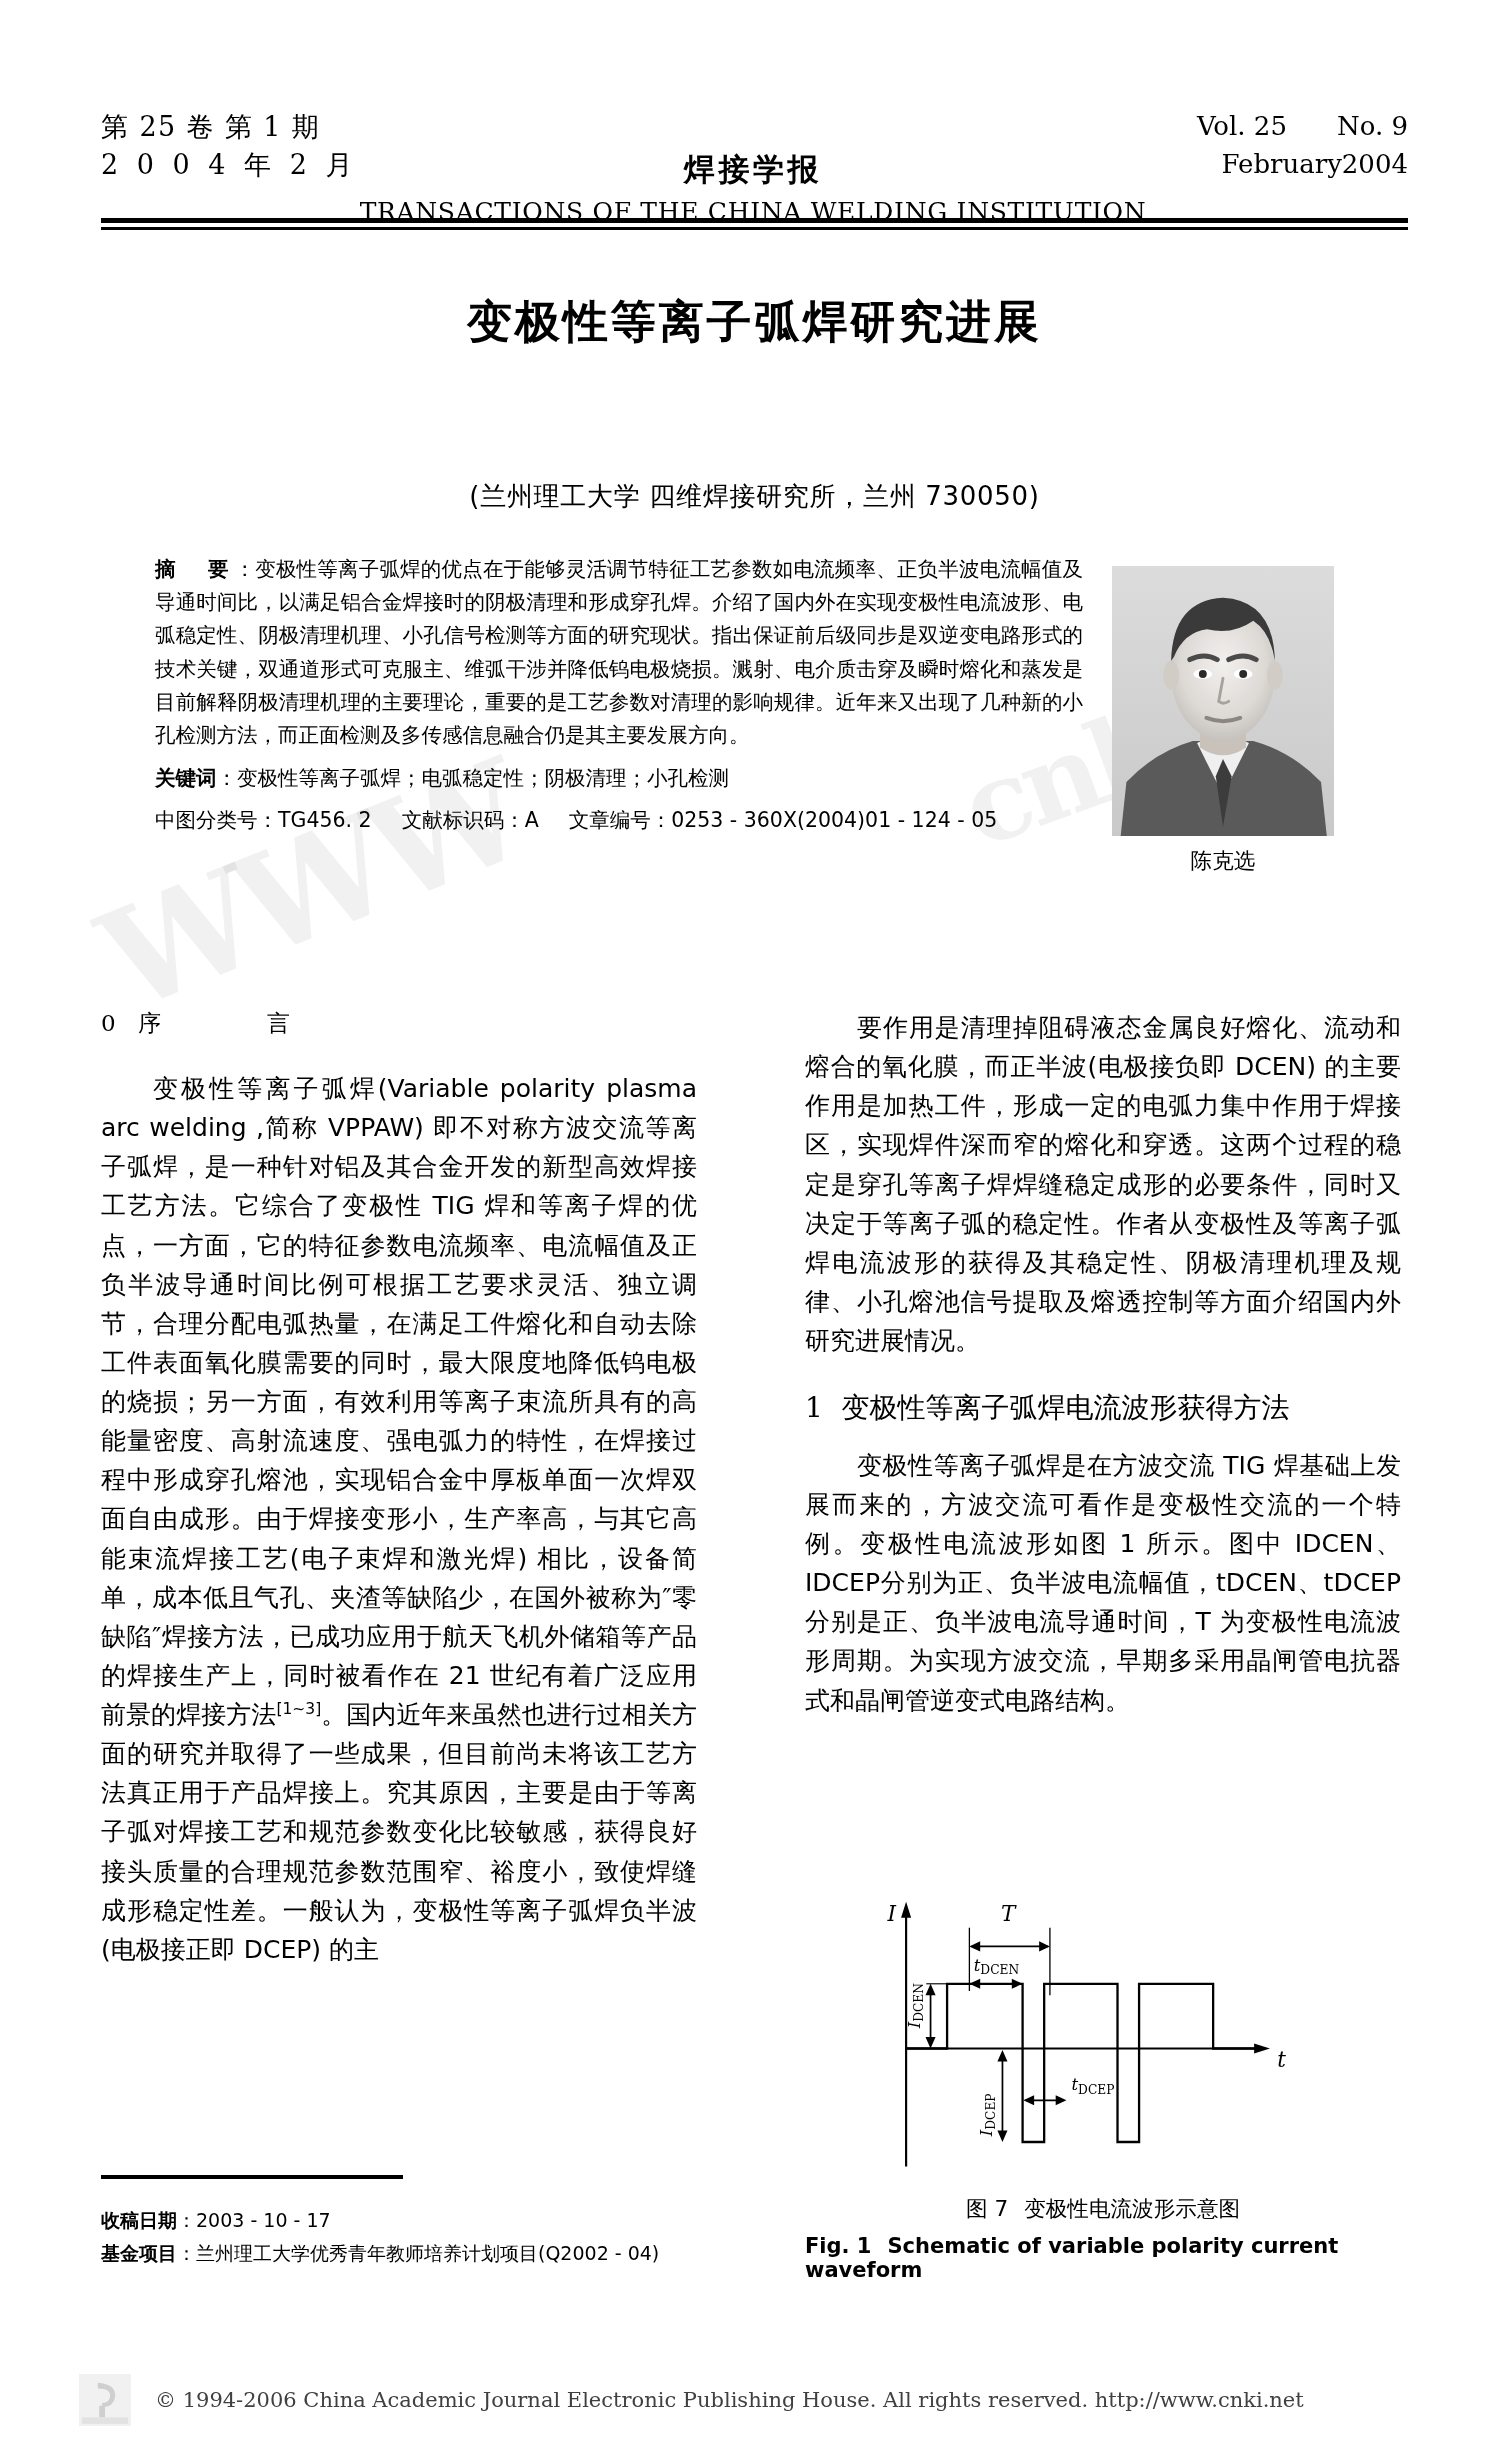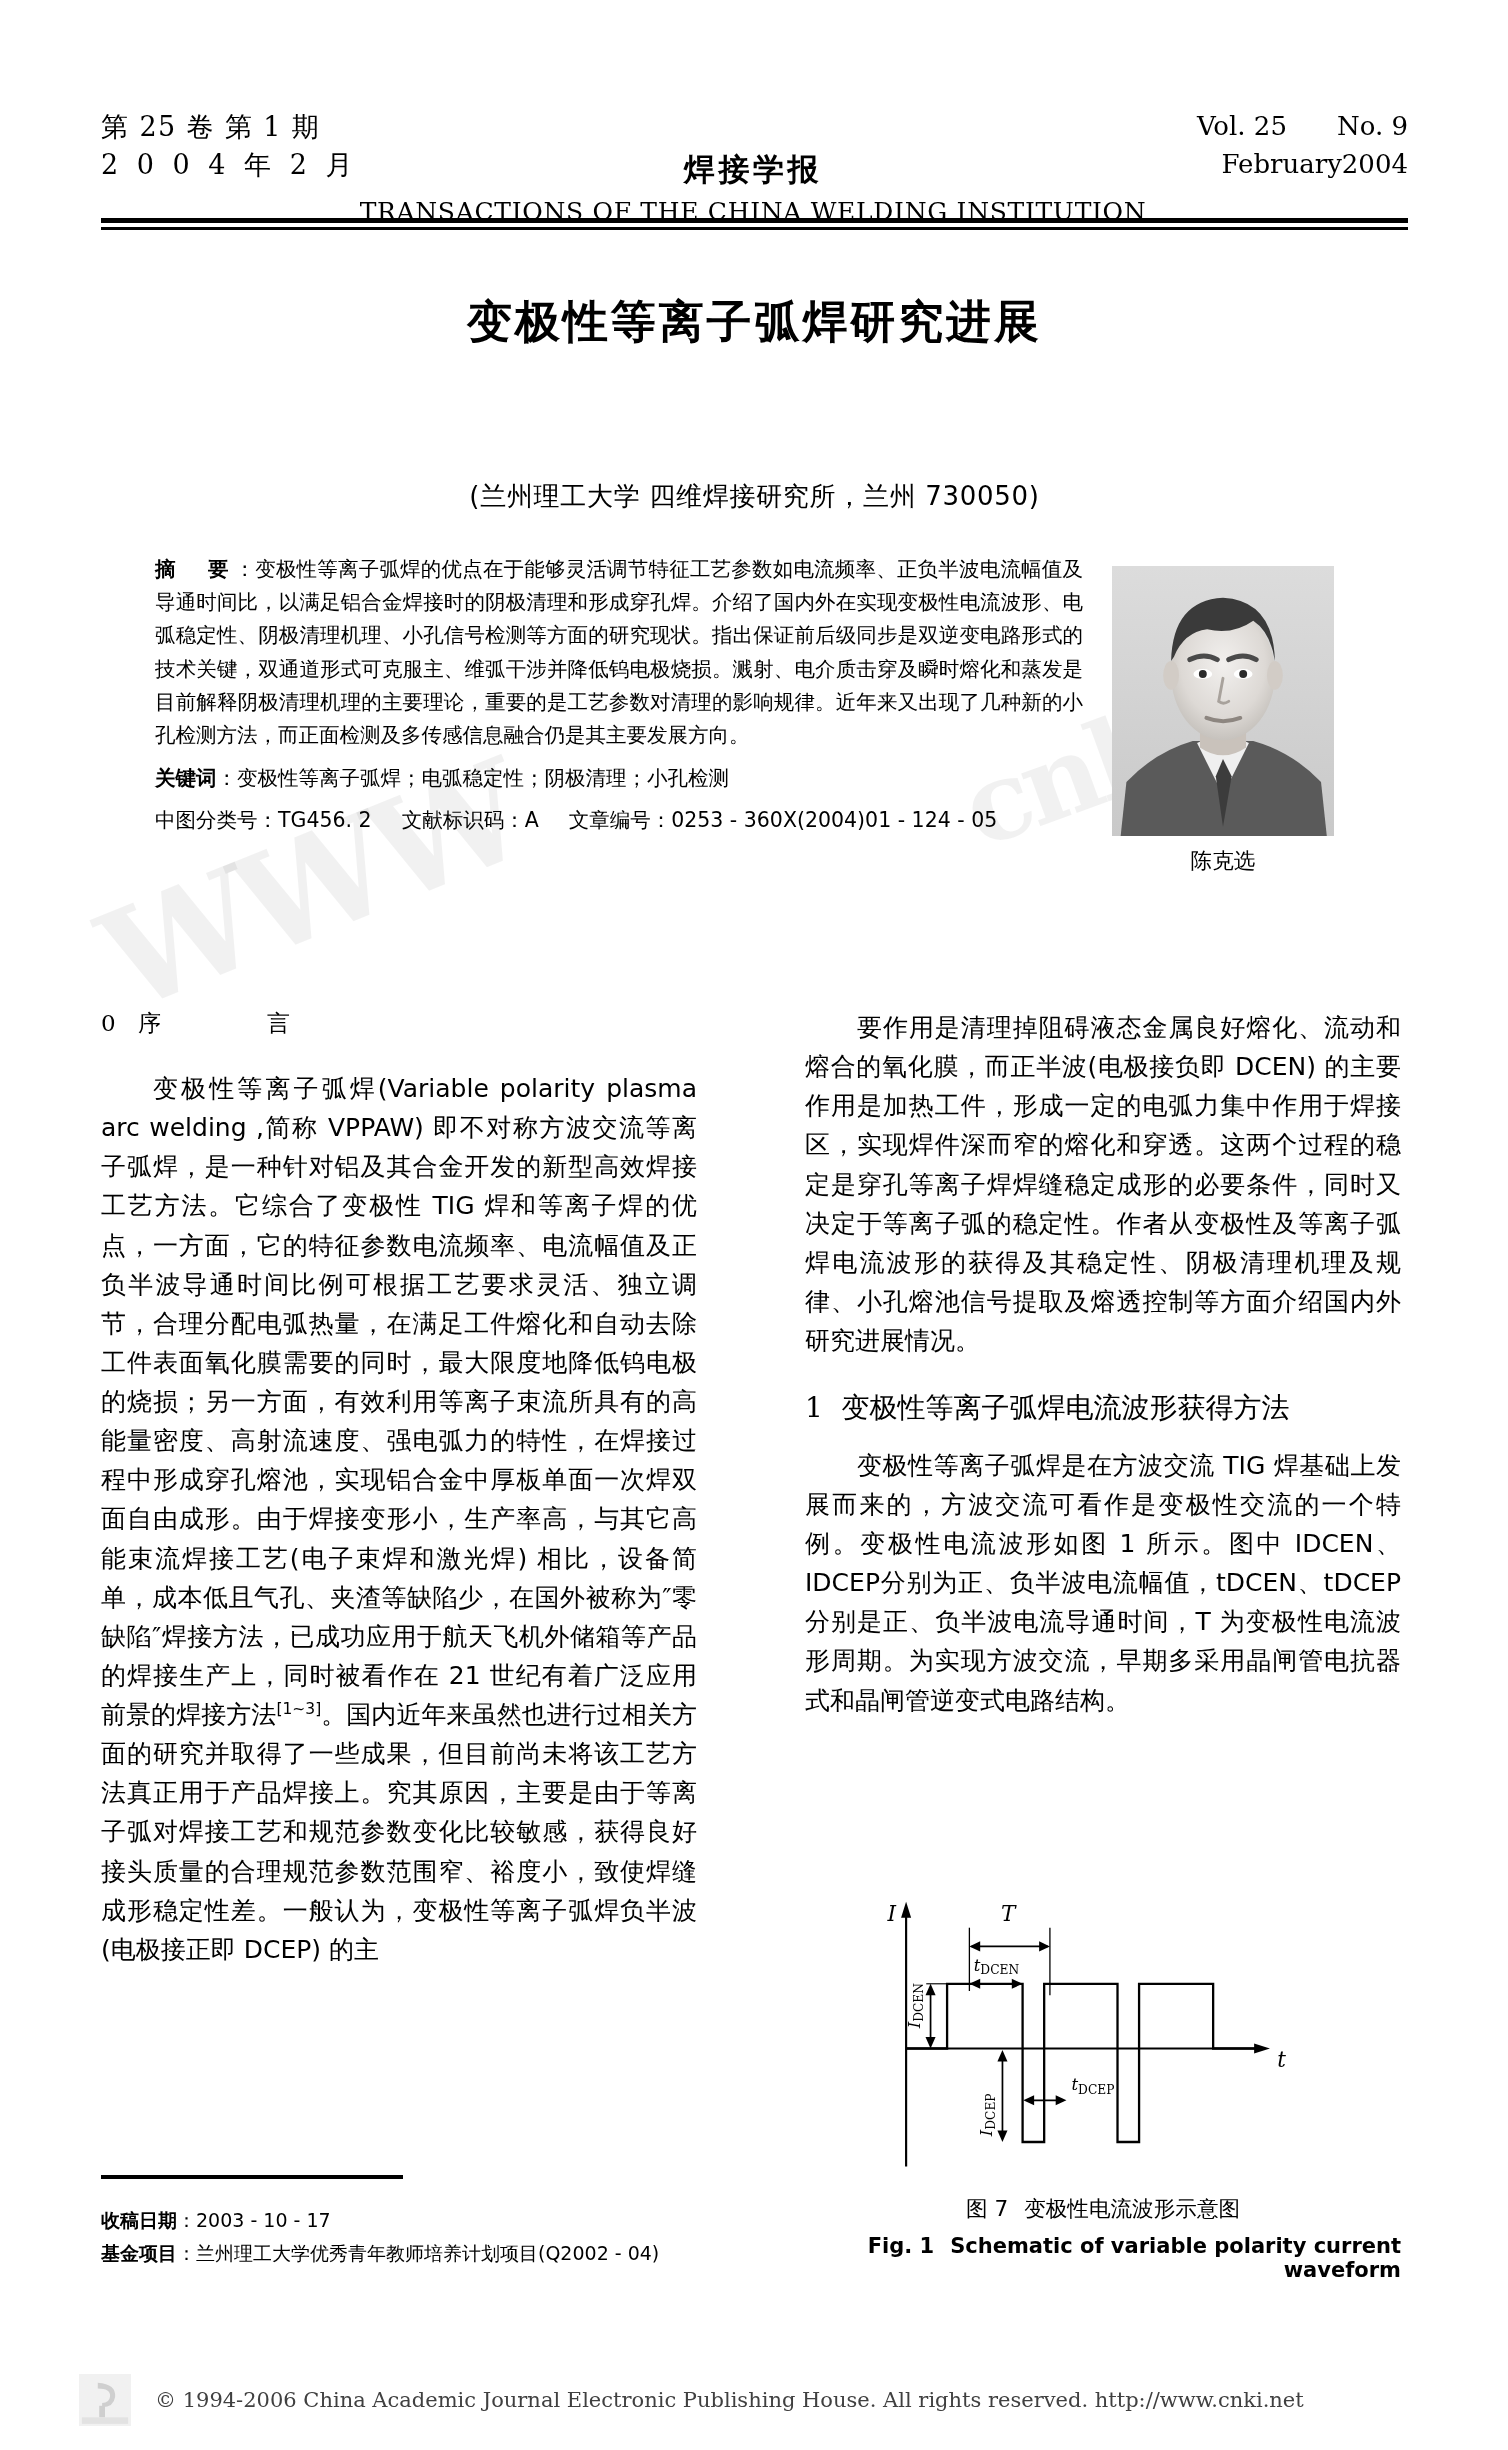--- a/index.html
+++ b/index.html
@@ -264,21 +264,21 @@
     text-align: center;
     font-family: "DejaVu Sans", sans-serif;
     font-size: 21.6px;
   }
   .fig-caption-cn .num { margin: 0 16px 0 0; }
   .fig-caption-en {
     position: absolute;
     left: 805px;
     top: 2234px;
     width: 596px;
-    text-align: right;
+    text-align: left;
     font-family: "DejaVu Sans", sans-serif;
     font-weight: bold;
     font-size: 21px;
   }
   .fig-caption-en .num { margin-right: 16px; }
 
   
   .cnki-logo {
     position: absolute;
     left: 79px;

